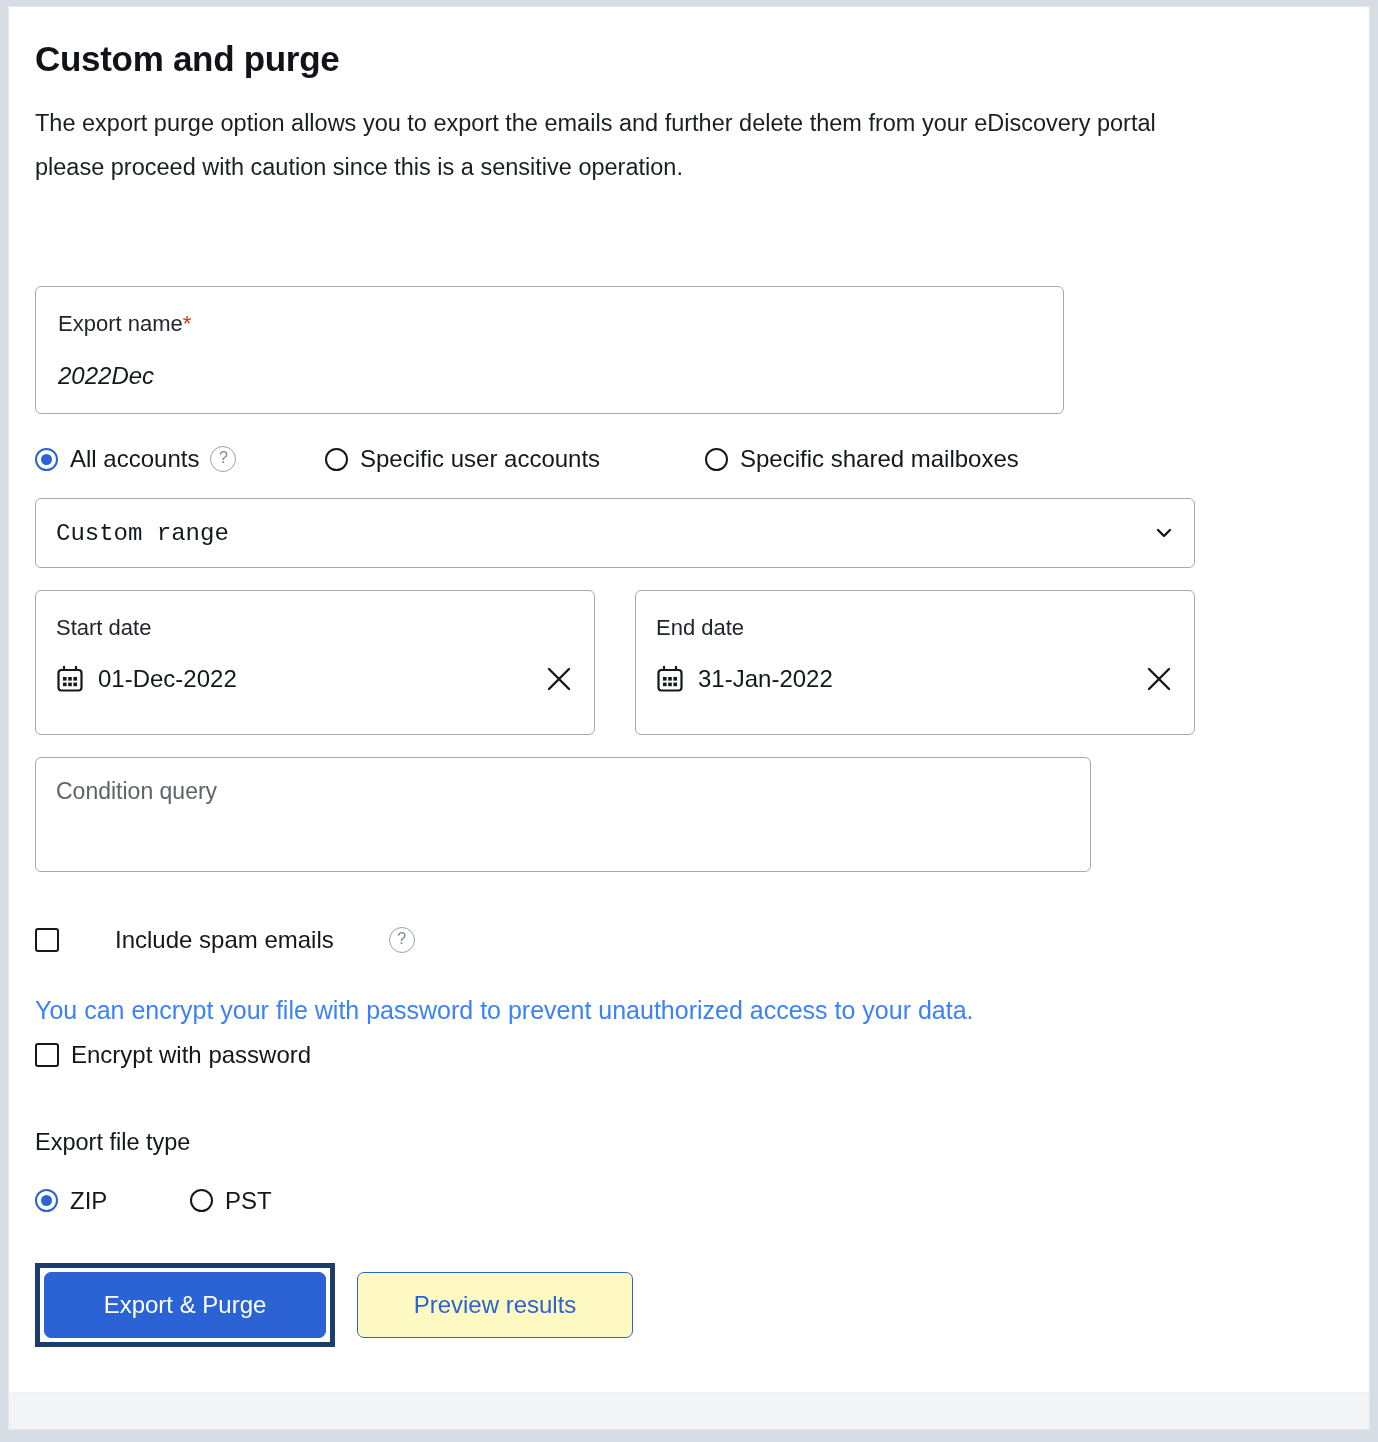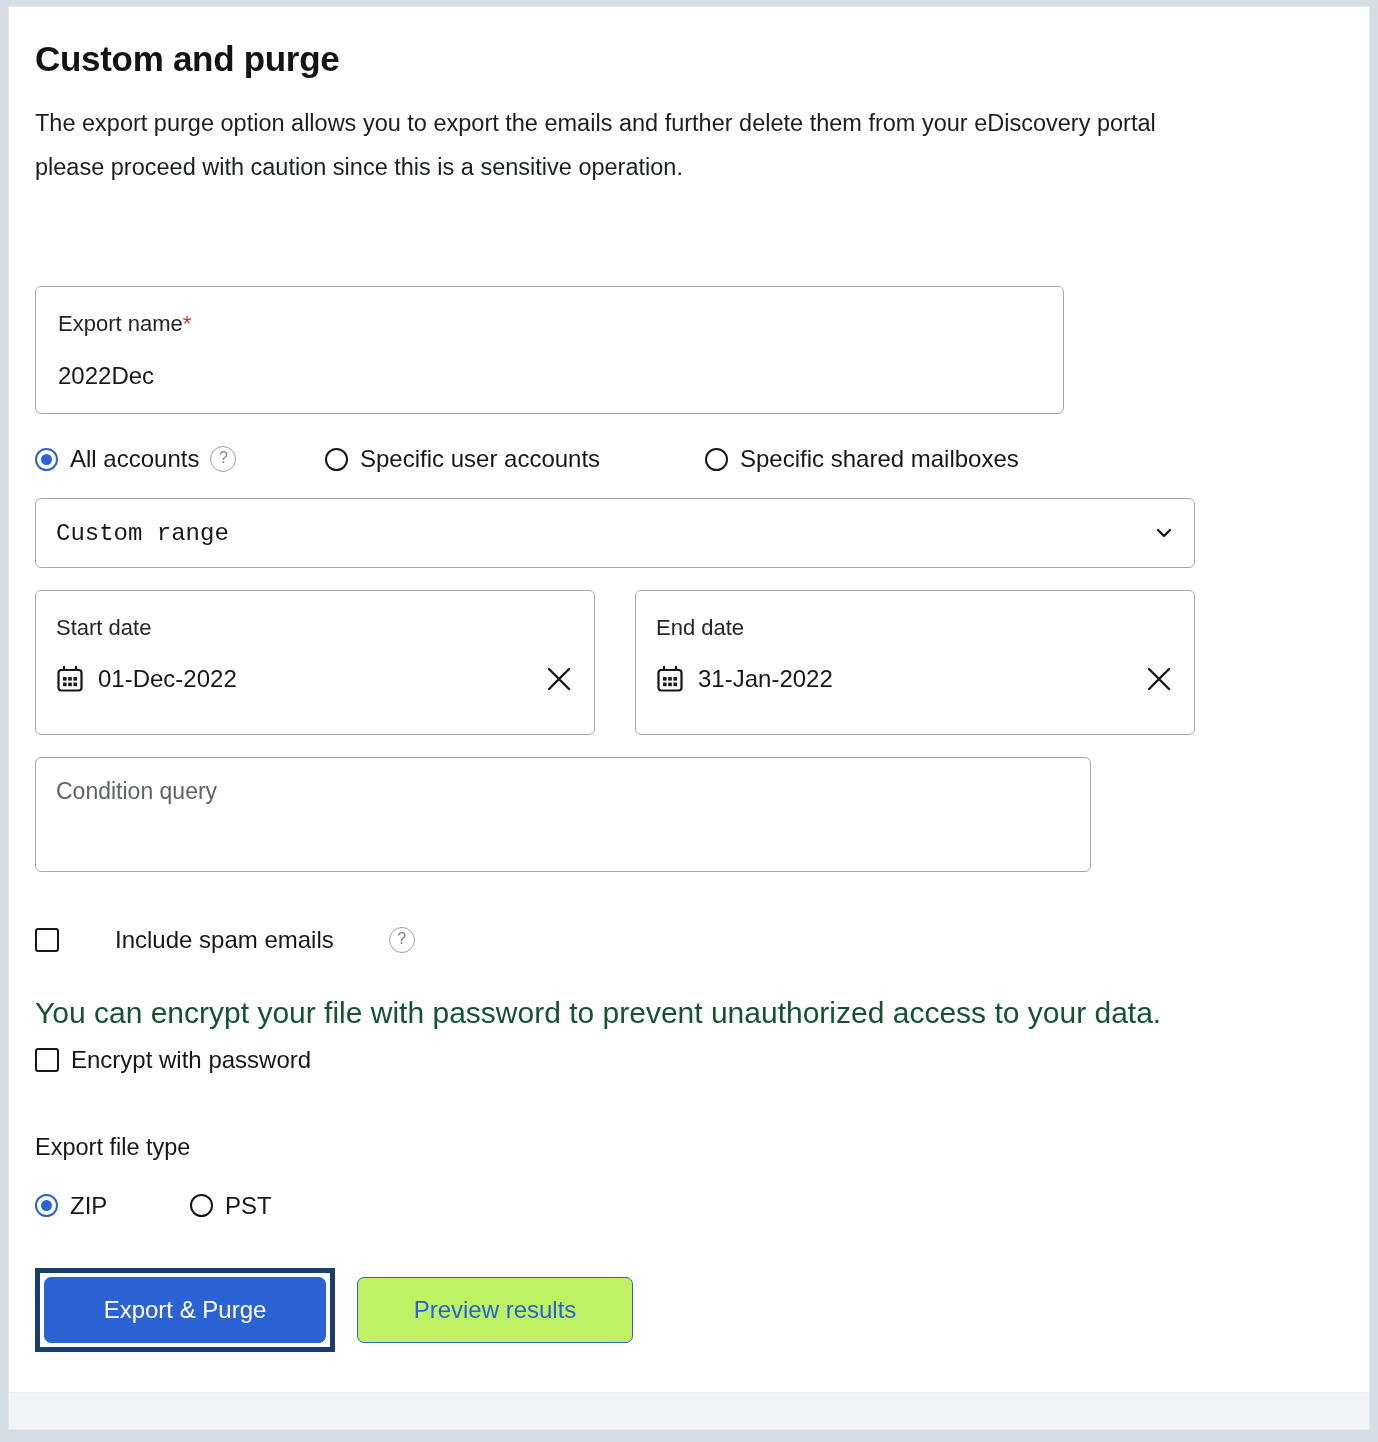--- a/index.html
+++ b/index.html
@@ -83,21 +83,21 @@
     line-height: 1;
   }
 
   
   .export-name {
     margin-top: 97px;
     width: 1029px;
     height: 128px;
     padding: 26px 22px 0 22px;
   }
-  .export-name .field-value { margin-top: 29px; }
+  .export-name .field-value { margin-top: 29px; font-style: italic; }
 
   
   .radio-row {
     display: flex;
     align-items: flex-end;
     margin-top: 28px;
     height: 34px;
   }
   .radio-opt {
     display: flex;
@@ -236,22 +236,22 @@
   .check-label {
     font-size: 24px;
     color: #14181d;
     margin-left: 12px;
     line-height: 1;
     white-space: nowrap;
   }
 
   .encrypt-note {
     margin-top: 42px;
-    font-size: 30px;
-    color: #14532d;
+    font-size: 25px;
+    color: #3b82f6;
     line-height: 1;
   }
 
   
   .filetype-title {
     margin-top: 60px;
     font-size: 23.5px;
     color: #14181d;
     line-height: 1;
   }
@@ -289,21 +289,21 @@
   .btn-primary {
     width: 282px;
     height: 66px;
     background: #2b62d4;
     color: #ffffff;
     border: 1px solid #2b62d4;
   }
   .btn-secondary {
     width: 276px;
     height: 66px;
-    background: #bef264;
+    background: #fef9c3;
     color: #2b62d4;
     border: 1px solid #2b62d4;
     margin-left: 22px;
   }
 
   .footer-strip {
     position: absolute;
     left: 0;
     right: 0;
     bottom: 0;

